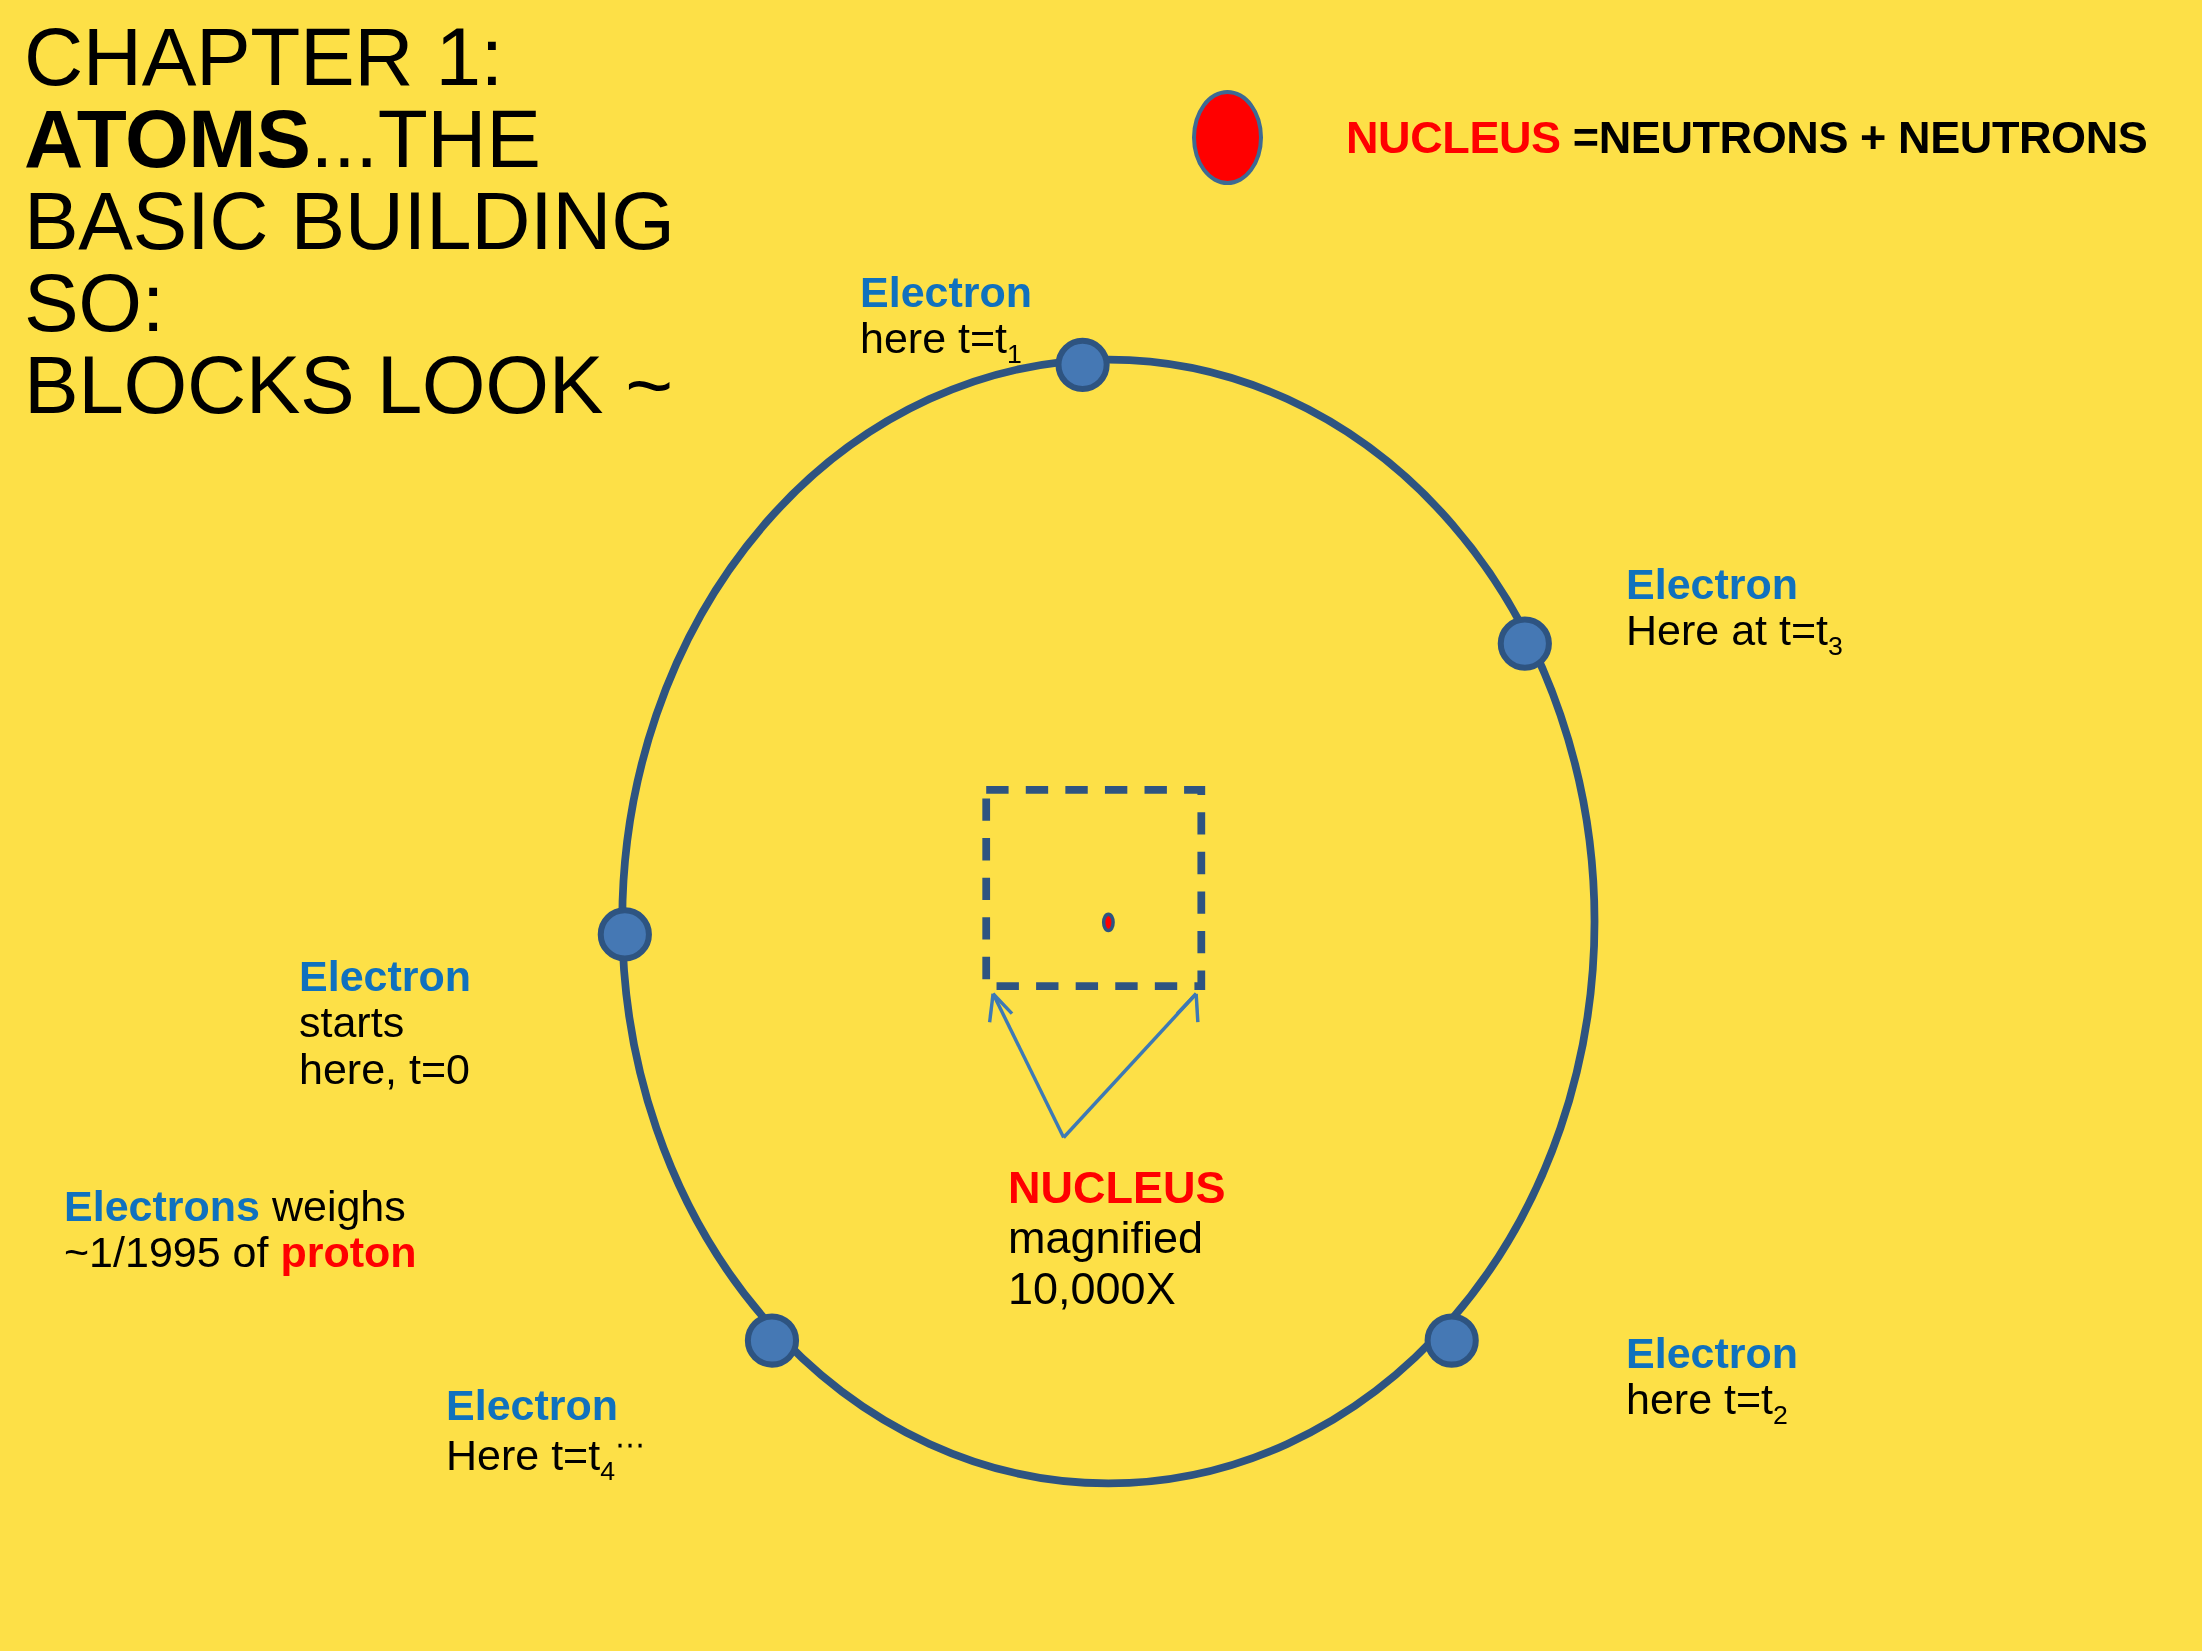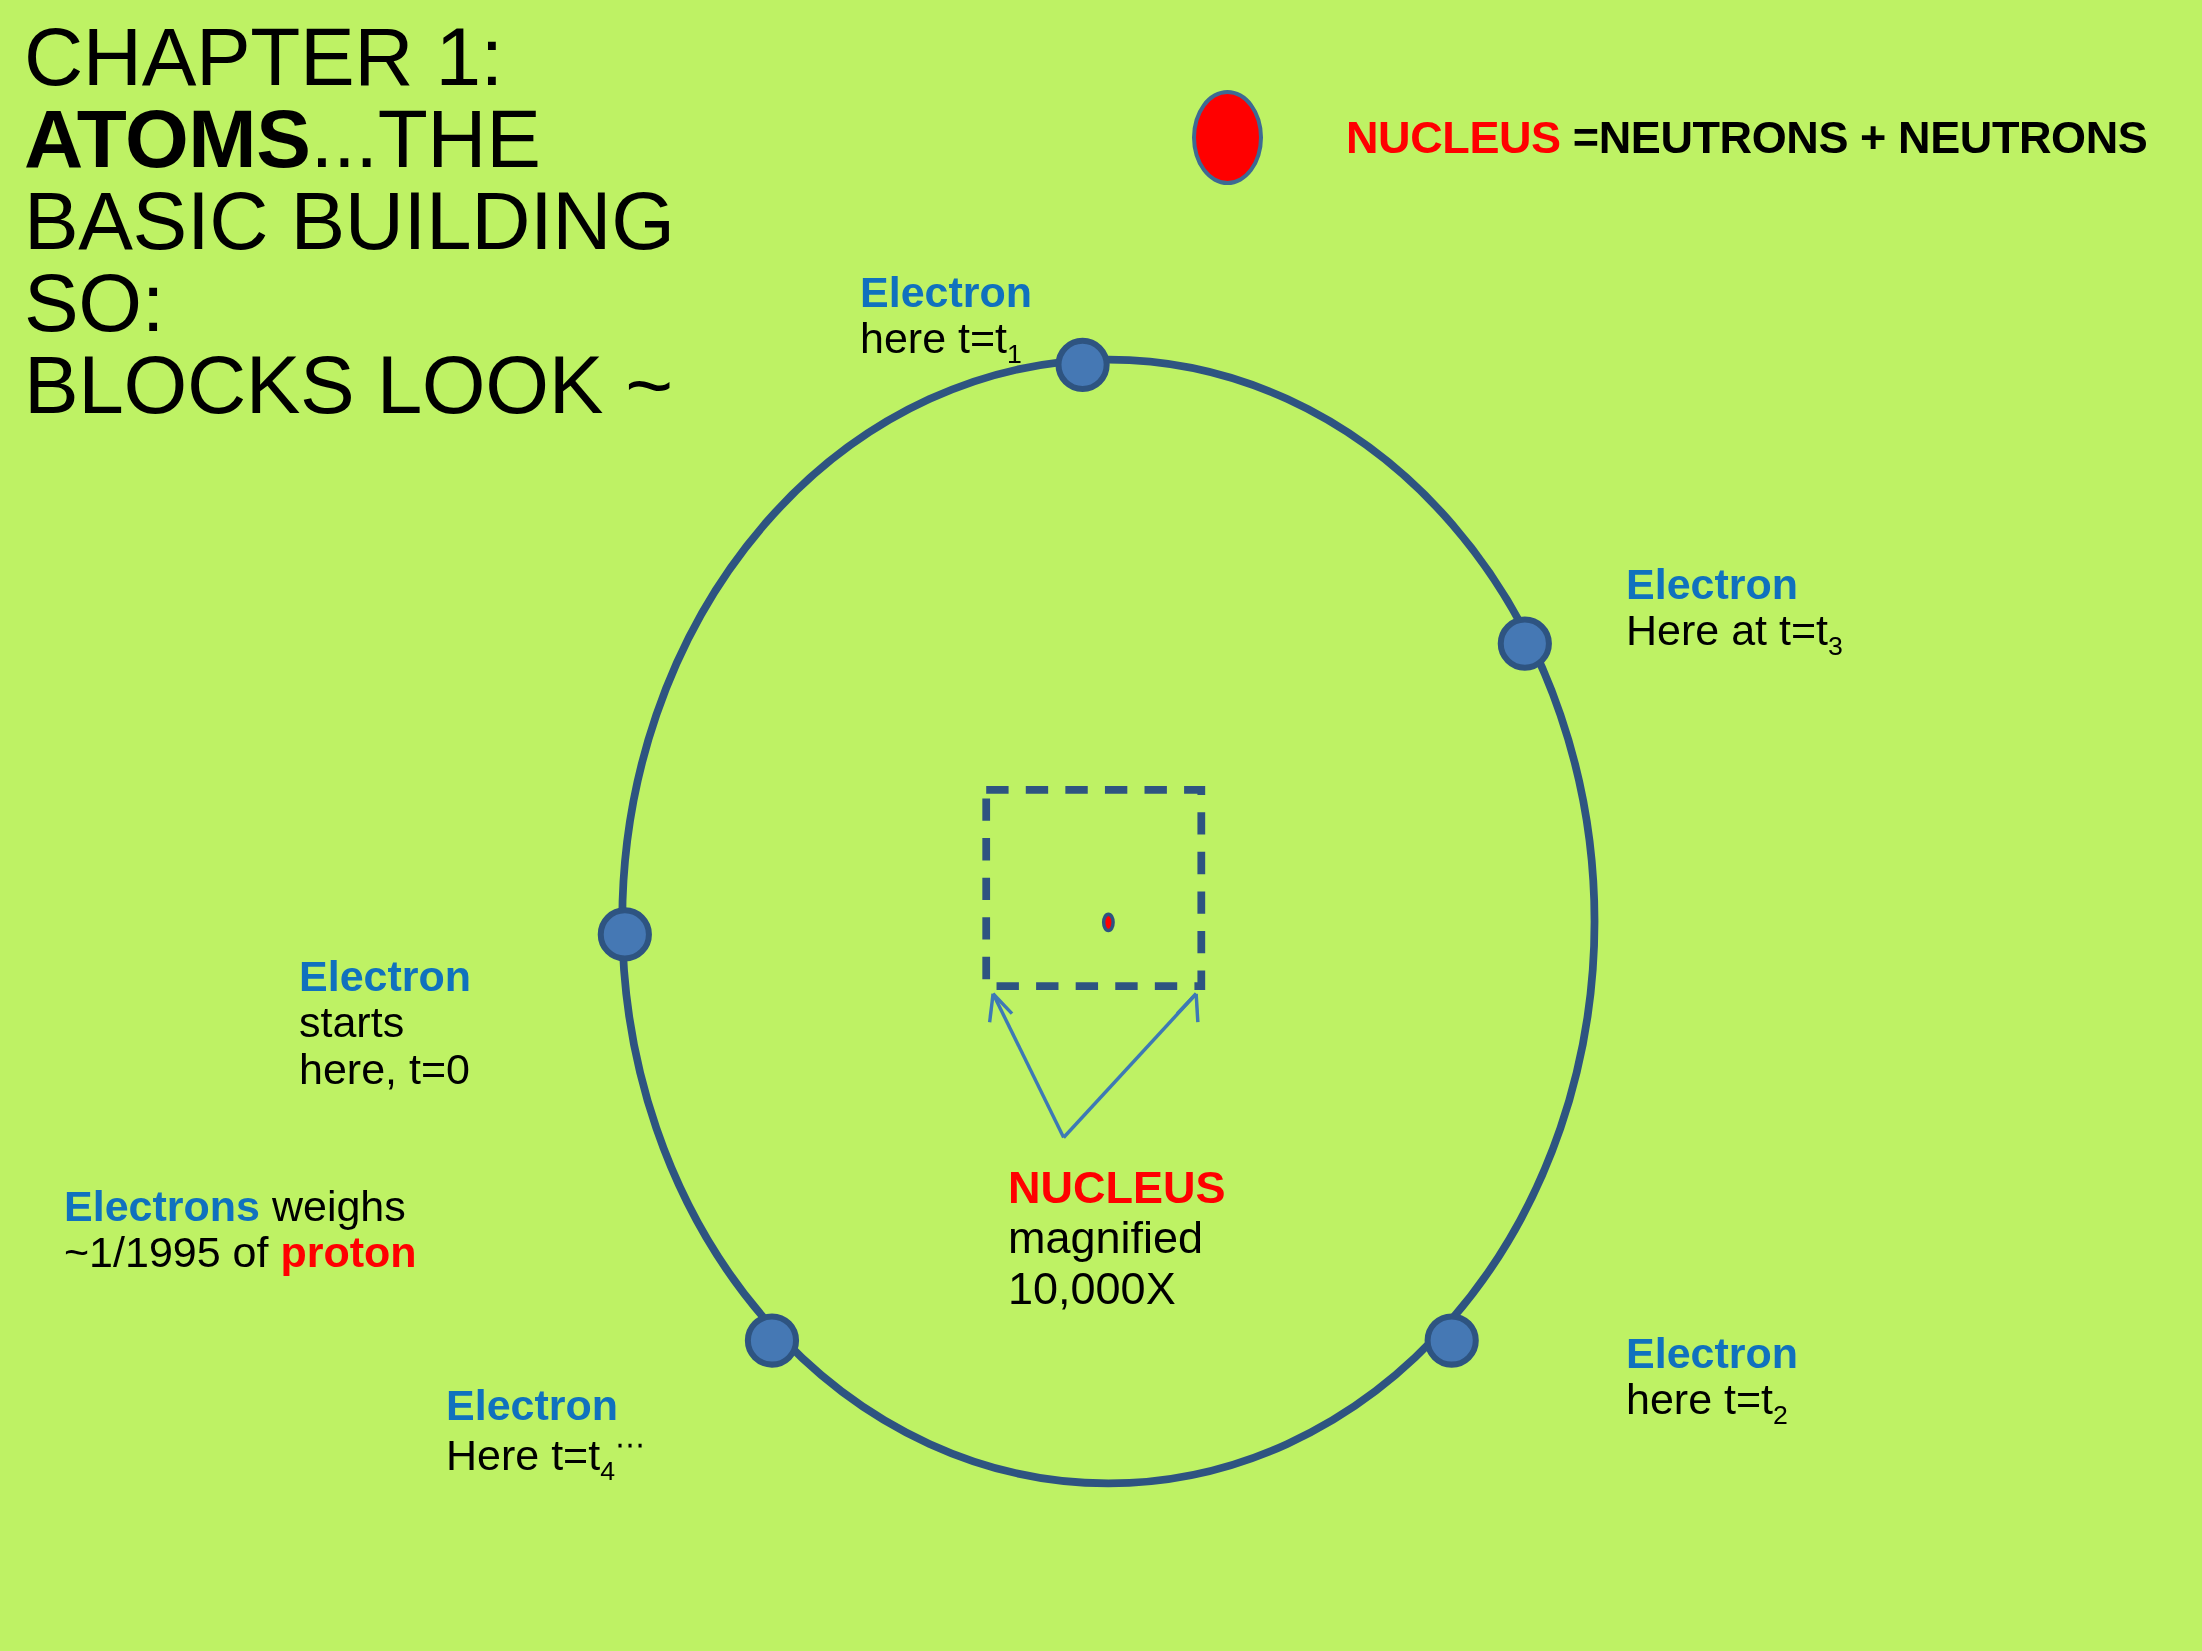--- a/index.html
+++ b/index.html
@@ -7,21 +7,21 @@
     padding: 0;
     background: #ffffff;
   }
   body {
     font-family: "Liberation Sans", sans-serif;
   }
   #slide {
     position: relative;
     width: 2203px;
     height: 1652px;
-    background: #bef264;
+    background: #fde047;
     overflow: hidden;
   }
   #orbit-svg {
     position: absolute;
     left: 0;
     top: 0;
     width: 2203px;
     height: 1652px;
   }
   

